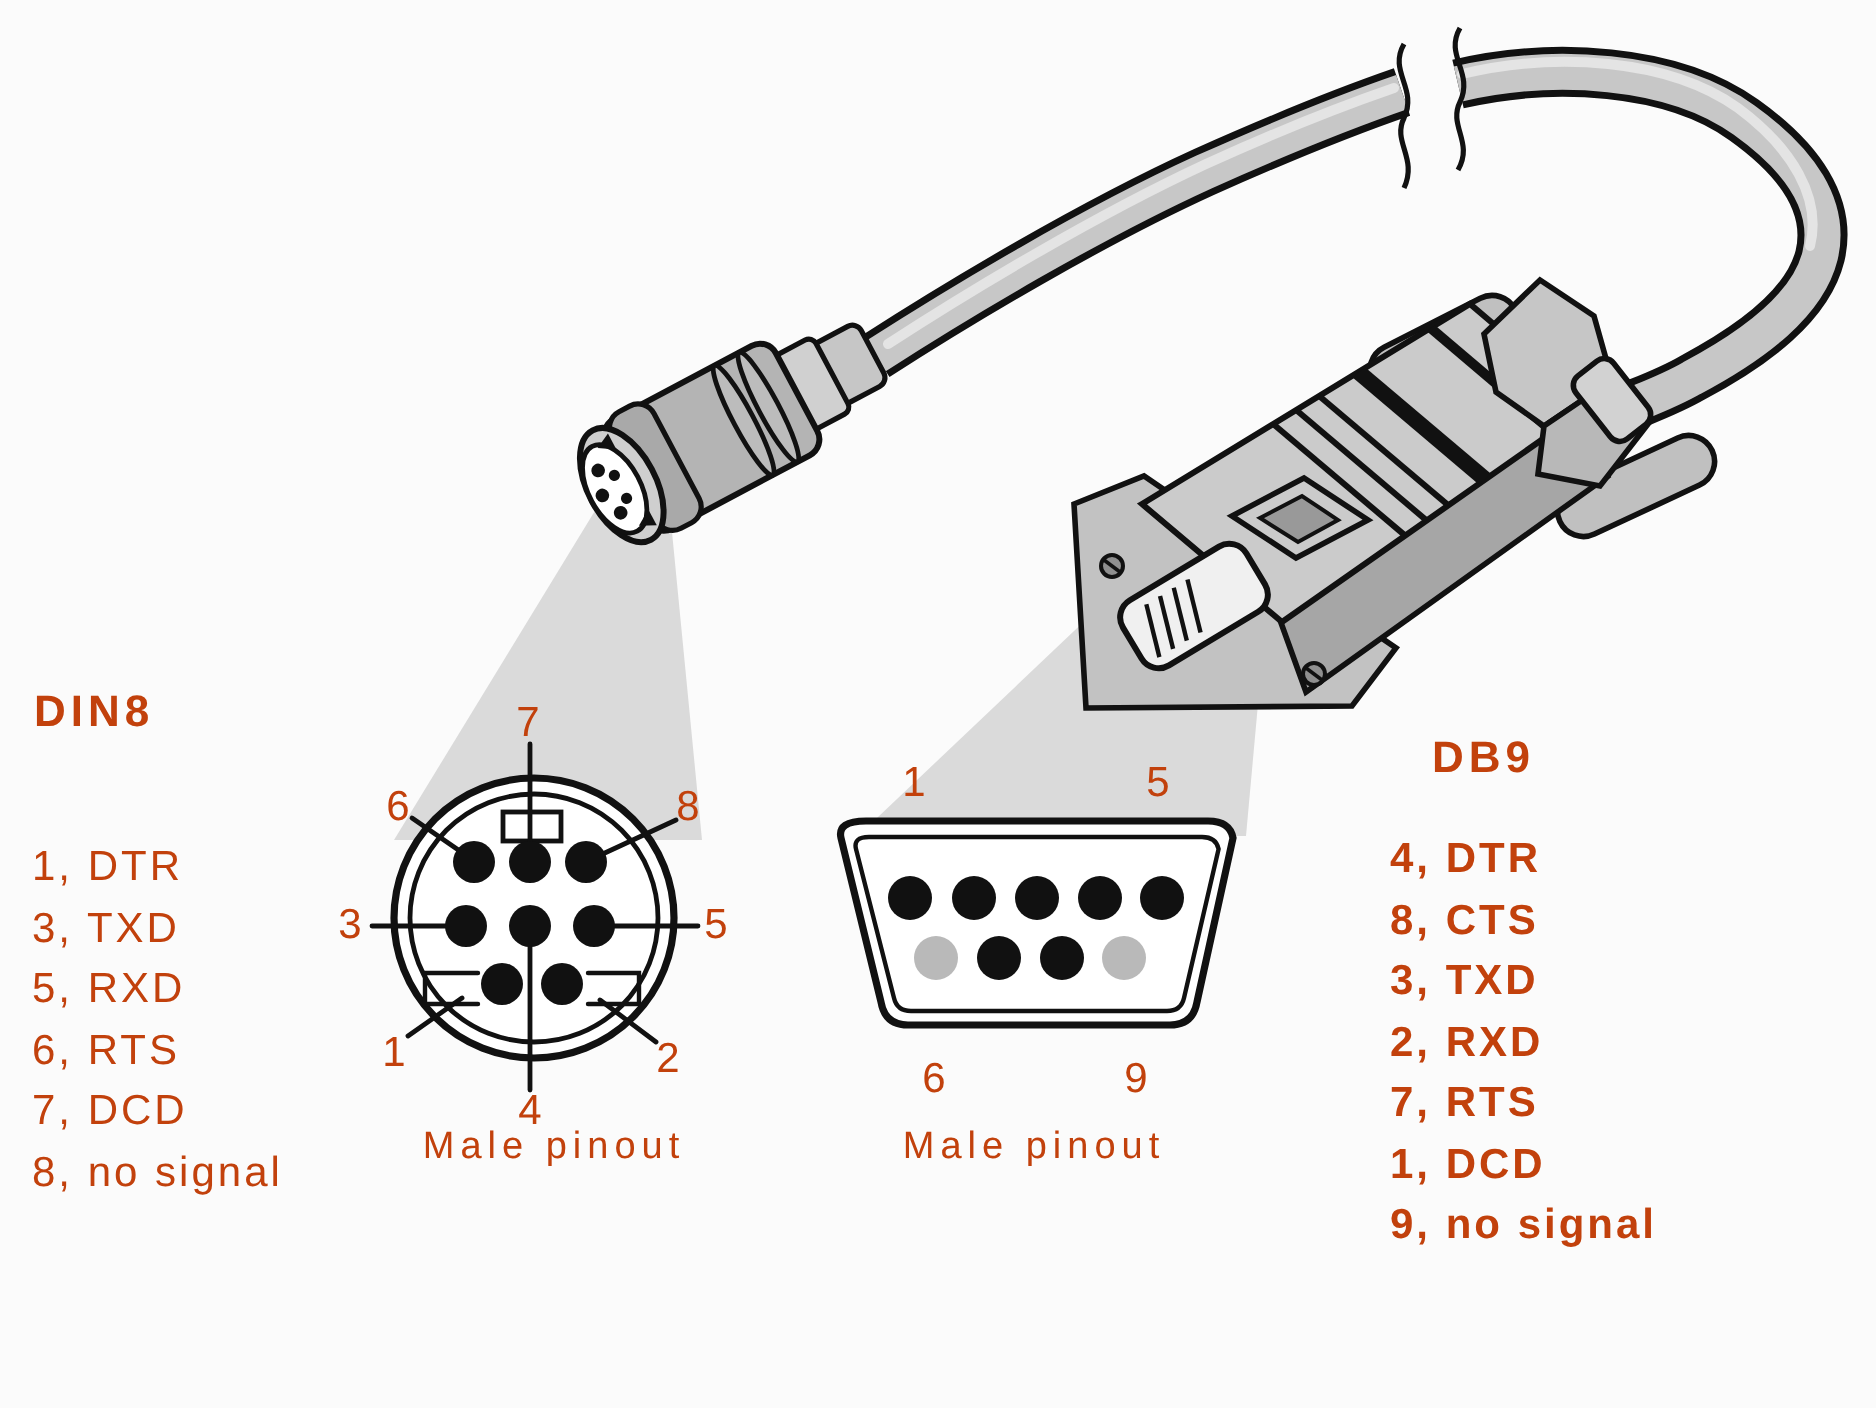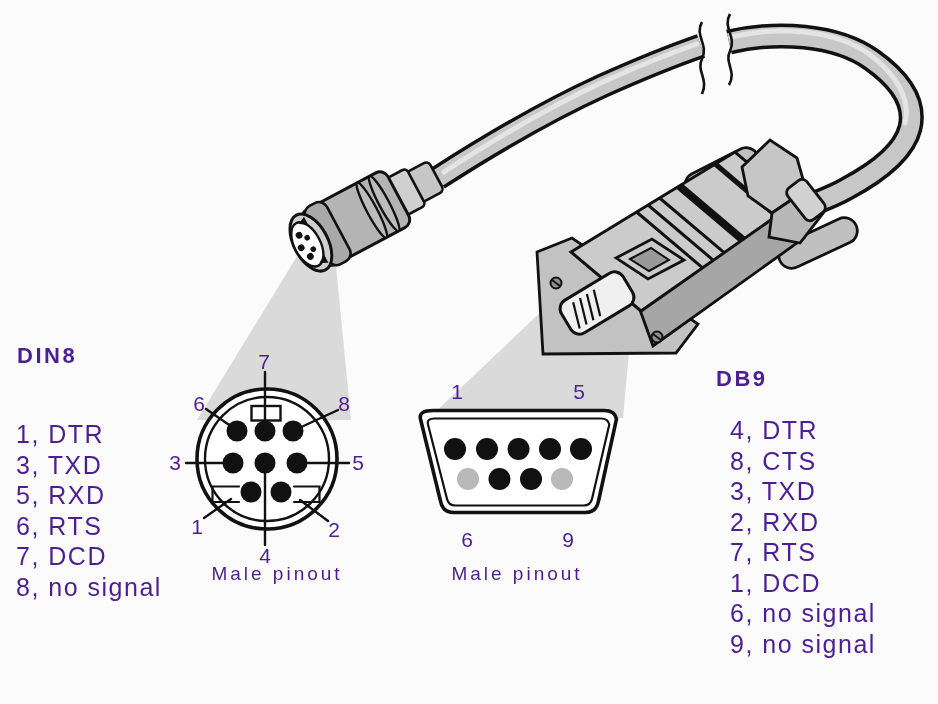--- a/index.html
+++ b/index.html
@@ -1,24 +1,24 @@
 <!DOCTYPE html>
 <html><head>
 <meta charset="utf-8">
 <style>
   html,body{margin:0;padding:0;background:#fff;}
   .stage{
     position:relative;width:938px;height:704px;background:#fbfbfb;
-    font-family:"Liberation Sans","DejaVu Sans",sans-serif;color:#4c1d95;
+    font-family:"Liberation Sans","DejaVu Sans",sans-serif;color:#c2410c;
     overflow:hidden;
   }
   .stage svg{position:absolute;left:0;top:0;}
   .txt{position:absolute;white-space:nowrap;}
   .title{font-size:22px;font-weight:bold;letter-spacing:2.5px;}
-  .pinlist{position:absolute;font-size:25px;letter-spacing:1.5px;}
+  .pinlist{position:absolute;font-size:21px;letter-spacing:1.5px;}
   .pinlist .row{height:30.5px;line-height:30.5px;}
   .pnum{font-size:21px;letter-spacing:0;transform:translate(-50%,-50%);}
   .caption{font-size:19px;letter-spacing:3px;transform:translate(-50%,0);}
 </style>
 </head>
 <body>
 
 <div class="stage">
 
   <svg width="938" height="704" viewBox="0 0 938 704">
@@ -157,28 +157,27 @@
 
   <div class="pinlist" style="left:16px;top:419px;">
     <div class="row">1, DTR</div>
     <div class="row">3, TXD</div>
     <div class="row">5, RXD</div>
     <div class="row">6, RTS</div>
     <div class="row">7, DCD</div>
     <div class="row">8, no signal</div>
   </div>
 
-  <div class="pinlist" style="left:730px;top:415px;">
+  <div class="pinlist" style="left:695px;top:415px;font-weight:bold;">
     <div class="row">4, DTR</div>
     <div class="row">8, CTS</div>
     <div class="row">3, TXD</div>
     <div class="row">2, RXD</div>
     <div class="row">7, RTS</div>
     <div class="row">1, DCD</div>
-    <div class="row">6, no signal</div>
     <div class="row">9, no signal</div>
   </div>
 
   <span class="txt pnum" style="left:199px;top:404px;">6</span>
   <span class="txt pnum" style="left:264px;top:362px;">7</span>
   <span class="txt pnum" style="left:344px;top:404px;">8</span>
   <span class="txt pnum" style="left:175px;top:463px;">3</span>
   <span class="txt pnum" style="left:358px;top:463px;">5</span>
   <span class="txt pnum" style="left:197px;top:527px;">1</span>
   <span class="txt pnum" style="left:334px;top:530px;">2</span>

